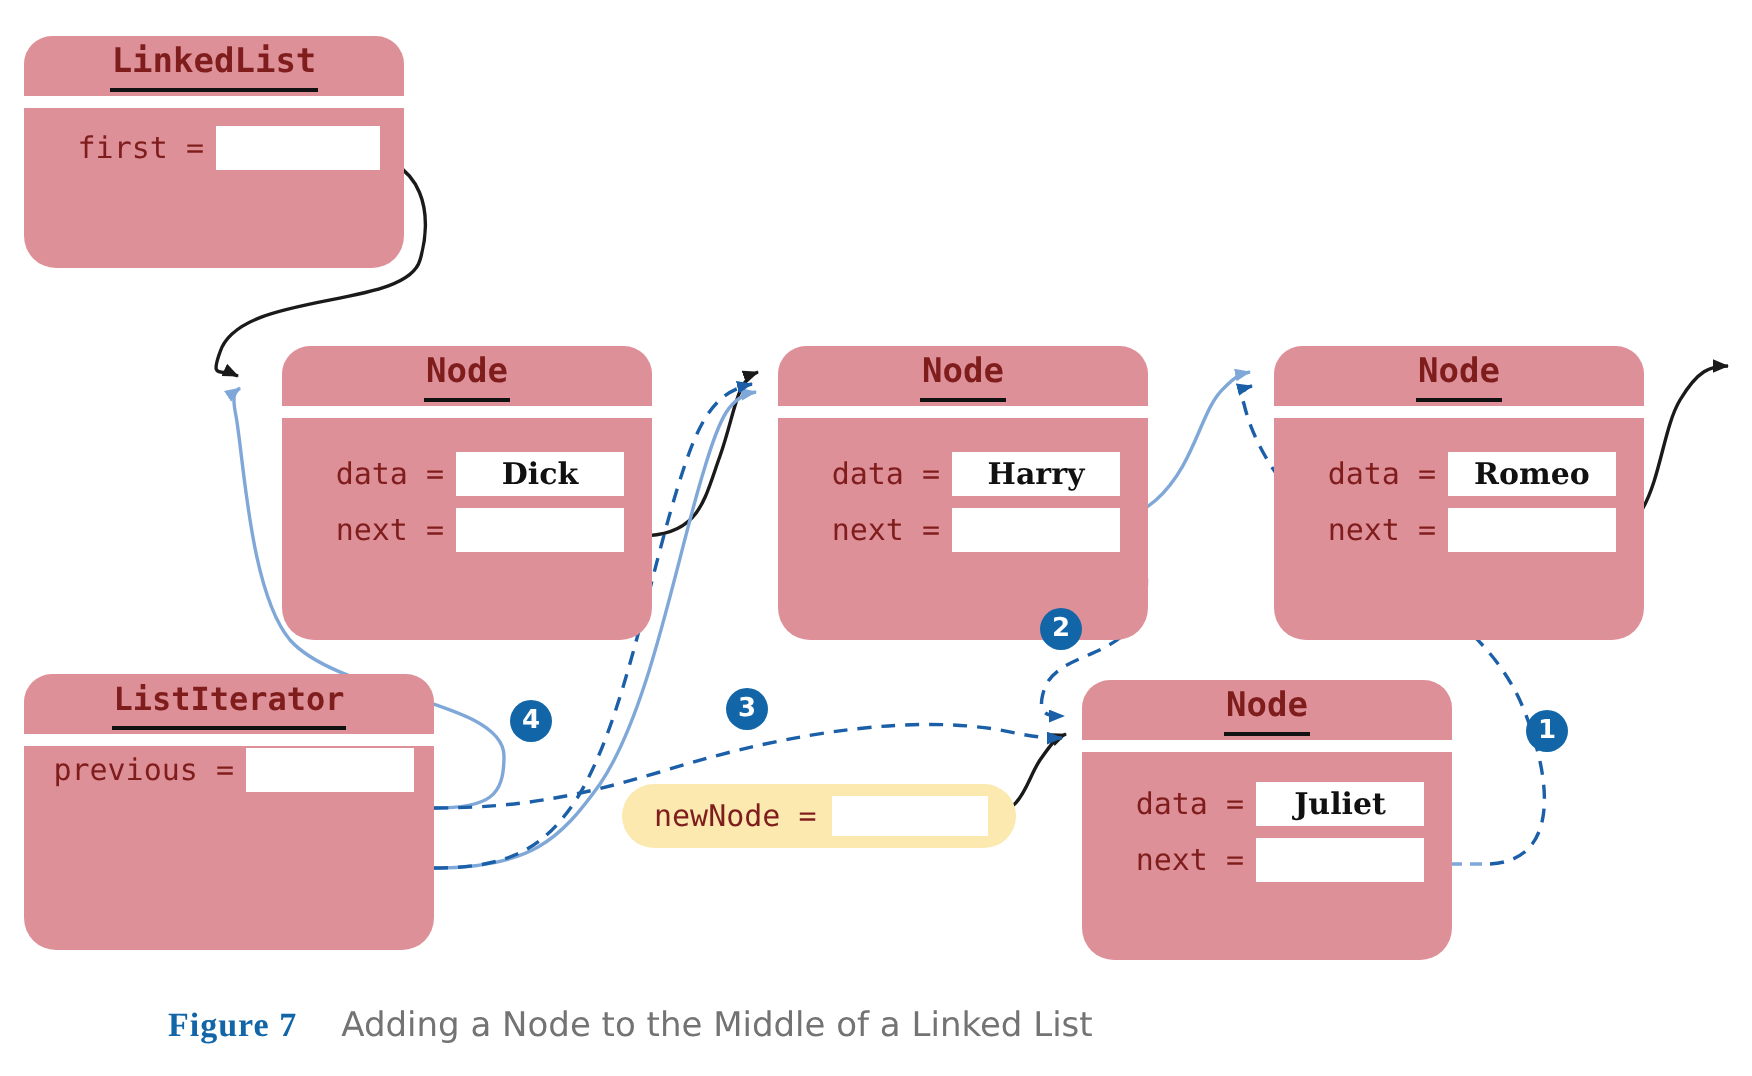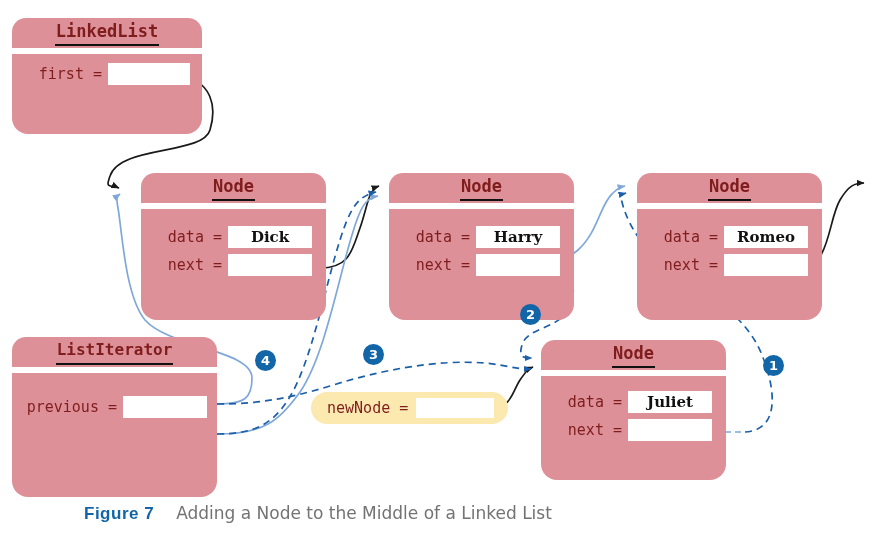--- a/index.html
+++ b/index.html
@@ -119,21 +119,20 @@
 
   
   #box-listiterator {
     left: 12px;
     top: 337px;
     width: 205px;
   }
   #box-listiterator .obj-head-label { font-size: 16px; }
   #box-listiterator .obj-body {
     height: 102px;
-    padding-top: 22px;
     padding-right: 10px;
   }
   #box-listiterator .field-slot { width: 84px; }
 
   
   #var-newnode {
     position: absolute;
     left: 311px;
     top: 392px;
     height: 32px;
@@ -174,21 +173,21 @@
 
   
   #caption {
     position: absolute;
     left: 84px;
     top: 503px;
     width: 700px;
     white-space: nowrap;
   }
   #caption-figure {
-    font-family: Liberation Sans, sans-serif;
+    font-family: Liberation Serif, serif;
     font-weight: bold;
     font-size: 17px;
     color: #1266A8;
     letter-spacing: 0.5px;
   }
   #caption-title {
     font-family: "DejaVu Sans", sans-serif;
     font-size: 17px;
     color: #737373;
     padding-left: 22px;

